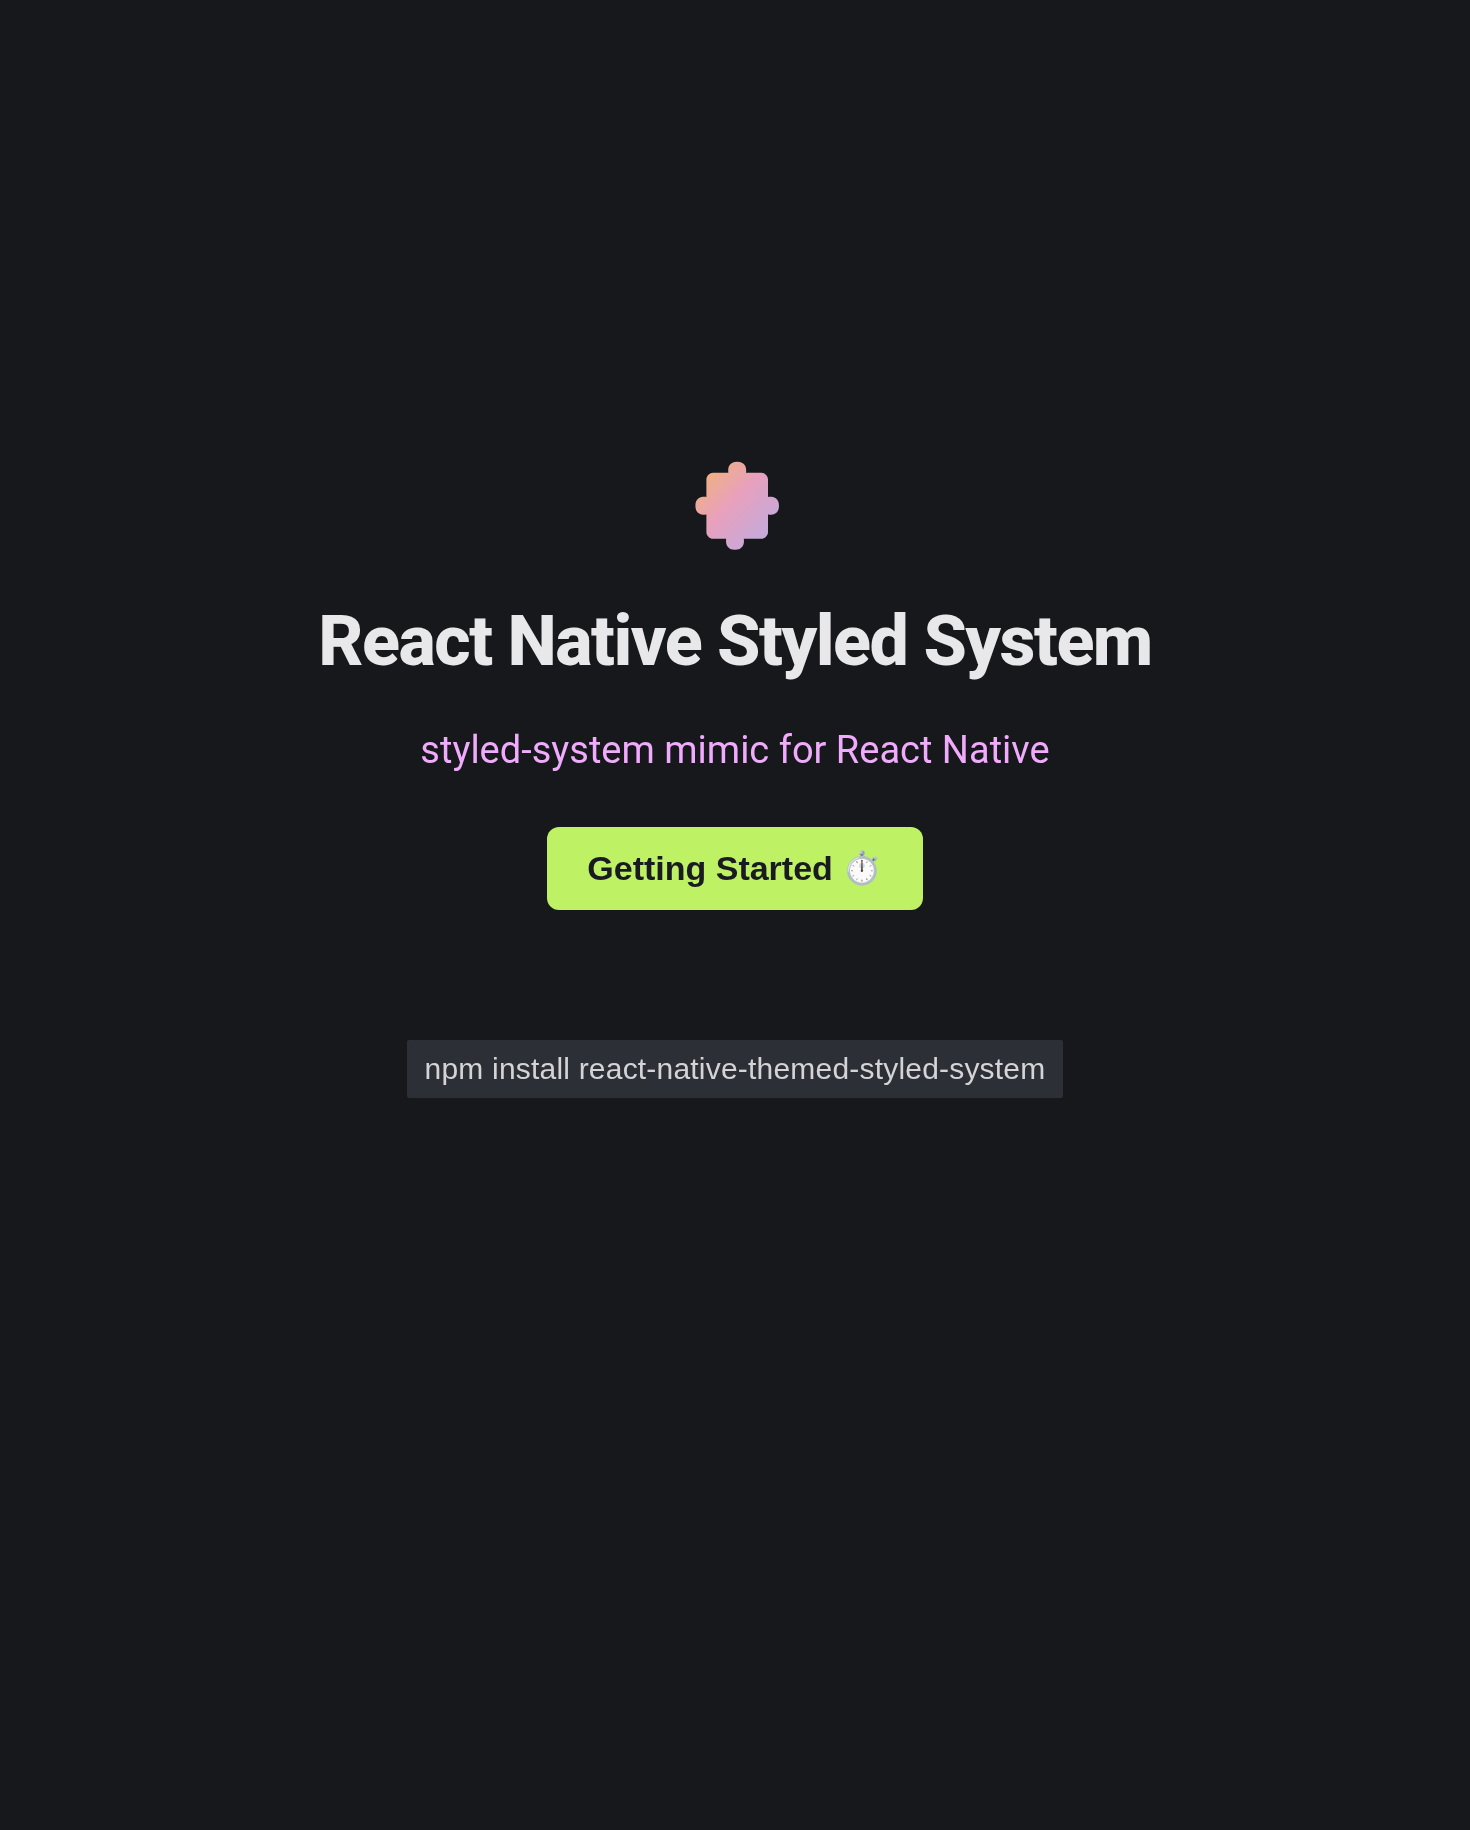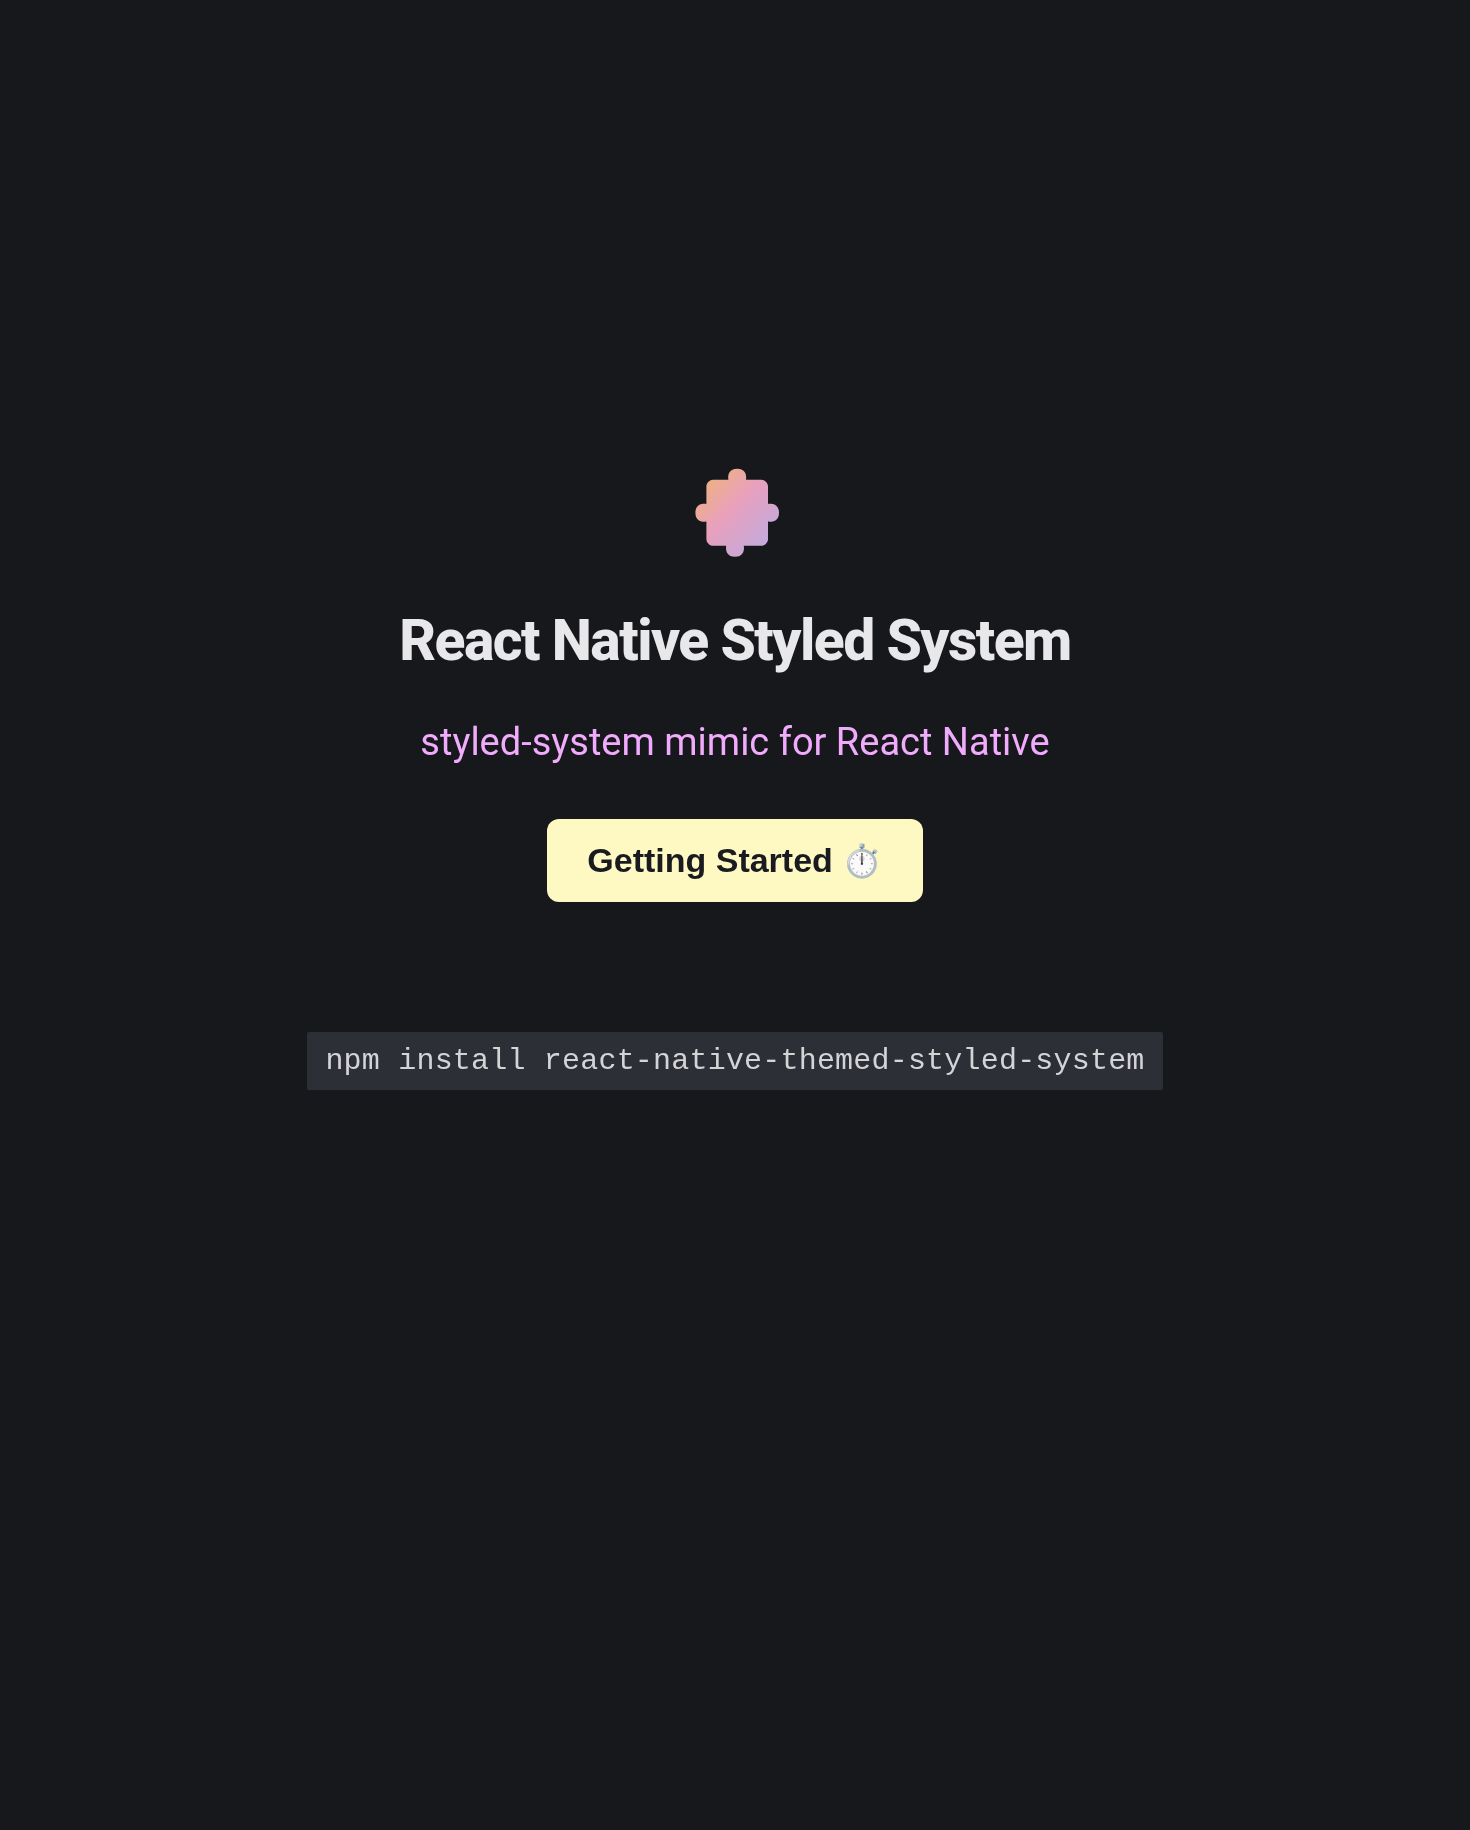--- a/index.html
+++ b/index.html
@@ -32,58 +32,58 @@
       margin-bottom: 40px;
     }
     
     .logo-wrapper svg {
       width: 110px;
       height: 110px;
       display: block;
     }
     
     .title {
-      font-size: 57px;
+      font-size: 70px;
       font-weight: 800;
       color: #e8e8ea;
       letter-spacing: -1.5px;
       line-height: 1.1;
       margin-bottom: 48px;
     }
     
     .subtitle {
       font-size: 38px;
       font-weight: 400;
       color: #f0abfc;
       margin-bottom: 55px;
     }
     
     .cta-button {
       display: inline-flex;
       align-items: center;
       gap: 10px;
-      background-color: #fef9c3;
+      background-color: #bef264;
       color: #1a1b20;
       font-size: 34px;
       font-weight: 700;
       padding: 22px 40px;
       border-radius: 12px;
       border: none;
       cursor: pointer;
       margin-bottom: 130px;
     }
     
     .cta-icon {
       font-size: 32px;
     }
     
     .install-command {
       background-color: #2d2f36;
       color: #d4d4d7;
-      font-family: Liberation Mono, monospace;
+      font-family: Liberation Sans, sans-serif;
       font-size: 30px;
       padding: 12px 18px;
       border-radius: 2px;
       letter-spacing: 0.2px;
     }
   </style>
 </head>
 <body>
 
 <div class="hero-container">

